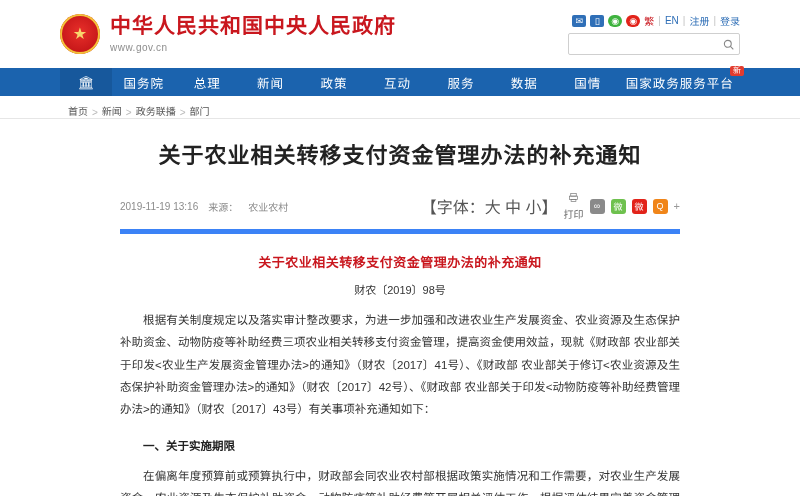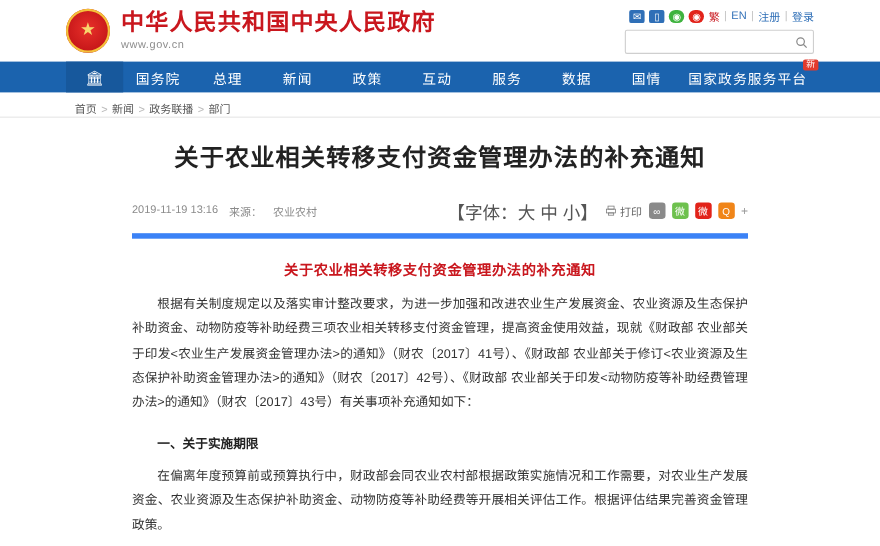--- a/index.html
+++ b/index.html
@@ -9,21 +9,21 @@
     font-family: "Liberation Sans", "DejaVu Sans", sans-serif;
   }
   body {
     width: 800px;
     height: 496px;
     overflow: hidden;
     position: relative;
   }
   
   .header {
-    height: 56px;
+    height: 68px;
     background: #ffffff;
     display: flex;
     align-items: center;
     padding: 0 0 0 0;
     position: relative;
   }
   .header-inner {
     width: 680px;
     margin: 0 auto;
     display: flex;
@@ -203,21 +203,21 @@
     border-bottom: 5px solid #3b82f6;
     padding-bottom: 8px;
     display: flex;
     align-items: center;
     font-size: 10px;
     color: #8b8b8b;
   }
   .meta-left { display: flex; gap: 10px; align-items: center; }
   .meta-right { margin-left: auto; display: flex; align-items: center; gap: 6px; }
   .fontsize { color: #555; font-size: 16px; }
-  .print { color: #666; font-size: 10px; display: flex; align-items: center; gap: 3px;}
+  .print { color: #666; font-size: 10px; display: flex; align-items: center; gap: 3px; flex-direction: column;}
   .share-ico {
     width: 15px; height: 15px; border-radius: 3px;
     display: inline-flex; align-items: center; justify-content: center;
     color: #fff; font-size: 9px;
   }
   .s-green { background: #6ec14e; }
   .s-red { background: #e2231a; }
   .s-orange { background: #f08519; }
   .s-plus { color: #999; font-size: 11px; }
   .doc-title {
@@ -339,18 +339,19 @@
       </span>
       <span class="share-ico" style="background:#8a8a8a">∞</span>
       <span class="share-ico s-green">微</span>
       <span class="share-ico s-red">微</span>
       <span class="share-ico s-orange">Q</span>
       <span class="s-plus">+</span>
     </div>
   </div>
 
   <div class="doc-title">关于农业相关转移支付资金管理办法的补充通知</div>
+  <div class="doc-number">财农〔2019〕98号</div>
 
   <p class="body-p indent">根据有关制度规定以及落实审计整改要求，为进一步加强和改进农业生产发展资金、农业资源及生态保护补助资金、动物防疫等补助经费三项农业相关转移支付资金管理，提高资金使用效益，现就《财政部 农业部关于印发&lt;农业生产发展资金管理办法&gt;的通知》（财农〔2017〕41号）、《财政部 农业部关于修订&lt;农业资源及生态保护补助资金管理办法&gt;的通知》（财农〔2017〕42号）、《财政部 农业部关于印发&lt;动物防疫等补助经费管理办法&gt;的通知》（财农〔2017〕43号）有关事项补充通知如下：</p>
   <div class="sec-title">一、关于实施期限</div>
   <p class="body-p indent">在偏离年度预算前或预算执行中，财政部会同农业农村部根据政策实施情况和工作需要，对农业生产发展资金、农业资源及生态保护补助资金、动物防疫等补助经费等开展相关评估工作。根据评估结果完善资金管理政策。</p>
 
 </div>
 
 </body></html>

